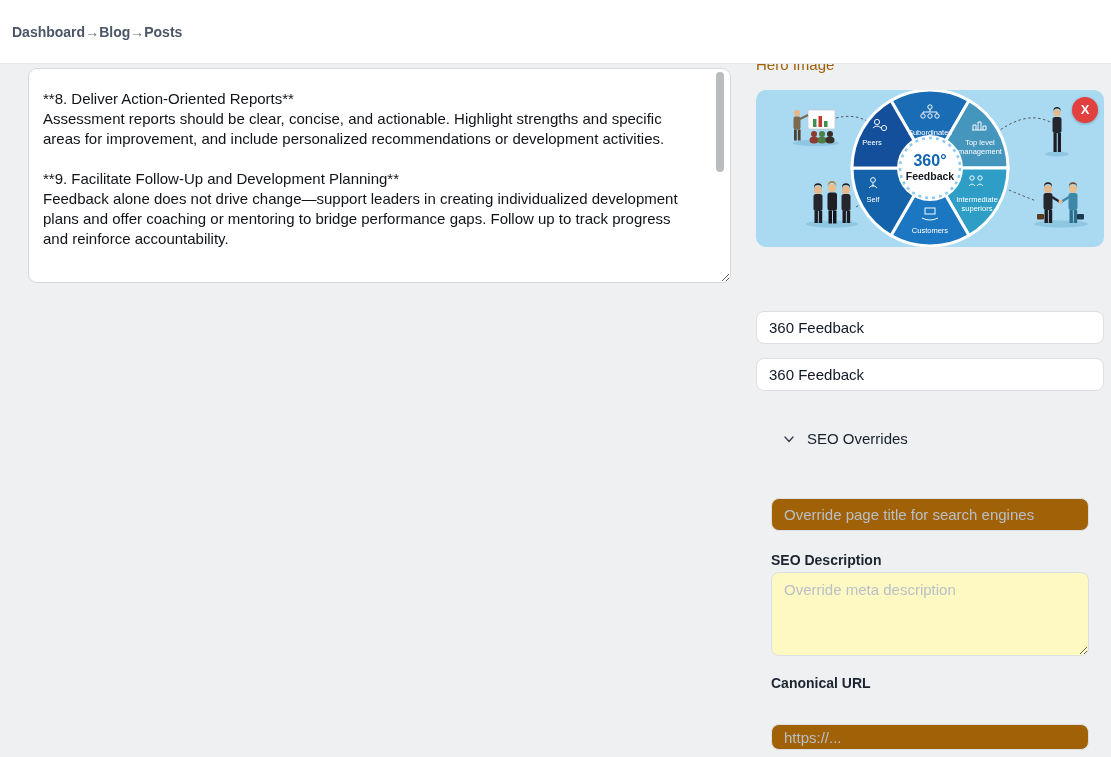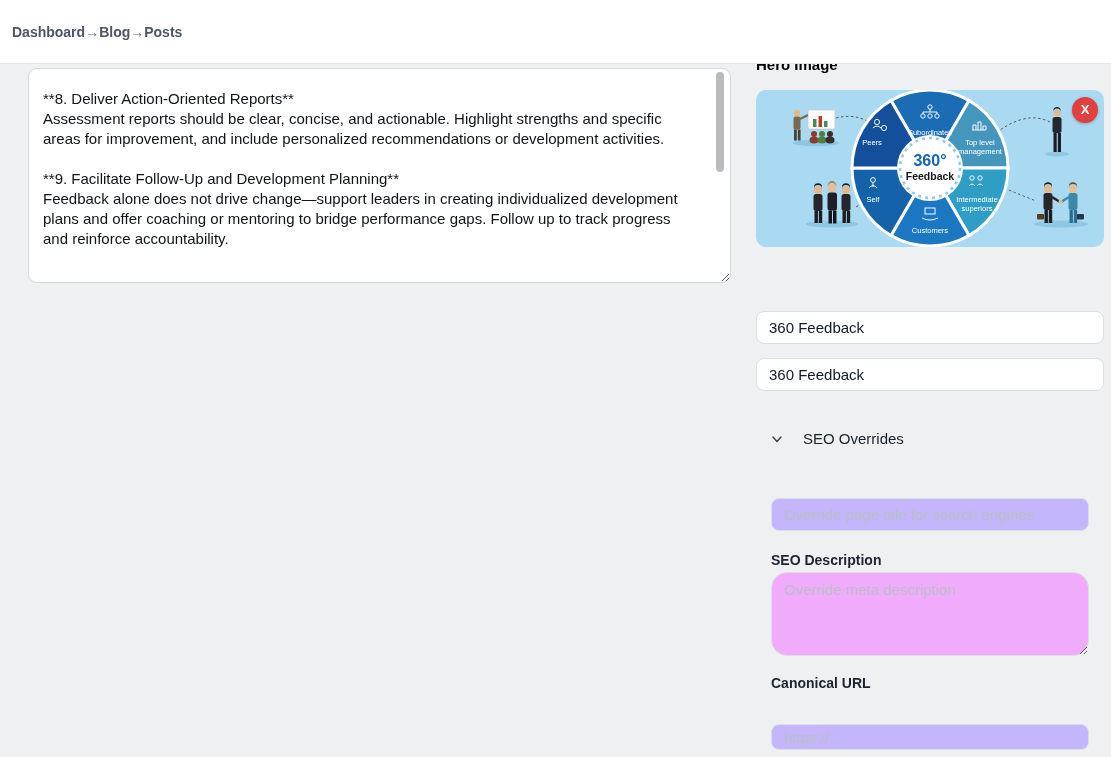--- a/index.html
+++ b/index.html
@@ -33,21 +33,21 @@
     padding:20px 36px 12px 14px; outline:none; overflow-y:auto;
   }
   .fake-scrollbar-thumb {
     position:absolute; right:7px; top:4px; width:8px; height:100px;
     background:#b9bcbe; border-radius:4px; pointer-events:none;
   }
 
   
   .sidebar { position:absolute; left:756px; top:0; width:348px; height:757px; z-index:1; }
   .hero-label {
-    position:absolute; left:0; top:56px; font-size:15px; font-weight:700; color:#000000;
+    position:absolute; left:0; top:56px; font-size:15px; font-weight:400; color:#a16207;
   }
   .hero-figure {
     position:absolute; left:0; top:90px; width:348px; height:157px;
     border-radius:10px; overflow:hidden;
   }
   .remove-btn {
     position:absolute; left:316px; top:97px; width:26px; height:26px;
     background:#e2403e; border:none; border-radius:50%;
     color:#ffffff; font-weight:800; font-size:13px; line-height:26px; text-align:center;
     cursor:pointer; box-shadow:0 1px 3px rgba(0,0,0,.25);
@@ -63,41 +63,41 @@
   .text-input {
     position:absolute; left:0; width:348px; height:33px;
     background:#ffffff; border:1px solid #dcdfe3; border-radius:8px;
     font-size:15px; color:#111827; padding:8px 12px; outline:none;
     font-family:"Liberation Sans", sans-serif;
   }
   .input-title { top:311px; }
   .input-slug  { top:358px; }
 
   .seo-header {
-    position:absolute; left:15px; top:430px; display:flex; align-items:center; gap:20px;
+    position:absolute; left:27px; top:430px; display:flex; align-items:center; gap:12px;
     cursor:pointer; font-size:15px; font-weight:500; color:#18202c;
   }
   .chev { width:12px; height:12px; display:inline-block; }
   .field-label { position:absolute; left:15px; font-size:14px; font-weight:700; color:#1d2430; }
   .lbl-seo-title { top:478px;margin-top:29px; }
   .lbl-seo-desc  { top:552px; }
   .lbl-canonical { top:675px; }
 
   .seo-input {
     position:absolute; left:15px; width:318px;
-    background:#c4b5fd; border:1px solid #dcdfe3; border-radius:8px;
+    background:#a16207; border:1px solid #dcdfe3; border-radius:8px;
     font-size:15px; color:#111827; padding:0 12px; outline:none;
     font-family:"Liberation Sans", sans-serif;
   }
   .seo-input::placeholder, .seo-textarea::placeholder, .text-input::placeholder { color:#b9bfc7; }
   .input-seo-title { top:498px; height:33px; }
   .input-canonical { top:724px; height:26px; }
   .seo-textarea {
     position:absolute; left:15px; top:572px; width:318px; height:84px;
-    background:#f0abfc; border:1px solid #dcdfe3; border-radius:16px;
+    background:#fef9c3; border:1px solid #dcdfe3; border-radius:8px;
     font-size:15px; color:#111827; padding:8px 12px; outline:none; resize:both;
     font-family:"Liberation Sans", sans-serif;
   }
 </style>
 </head>
 <body>
 
 <div class="page">
 
   <header class="header">

